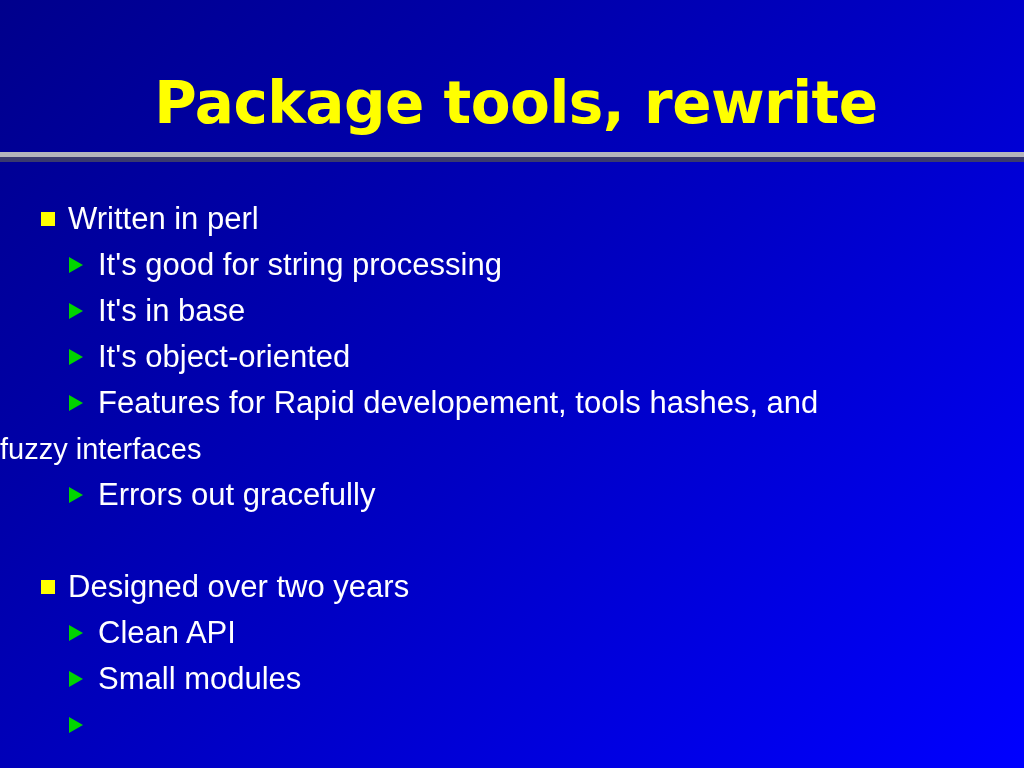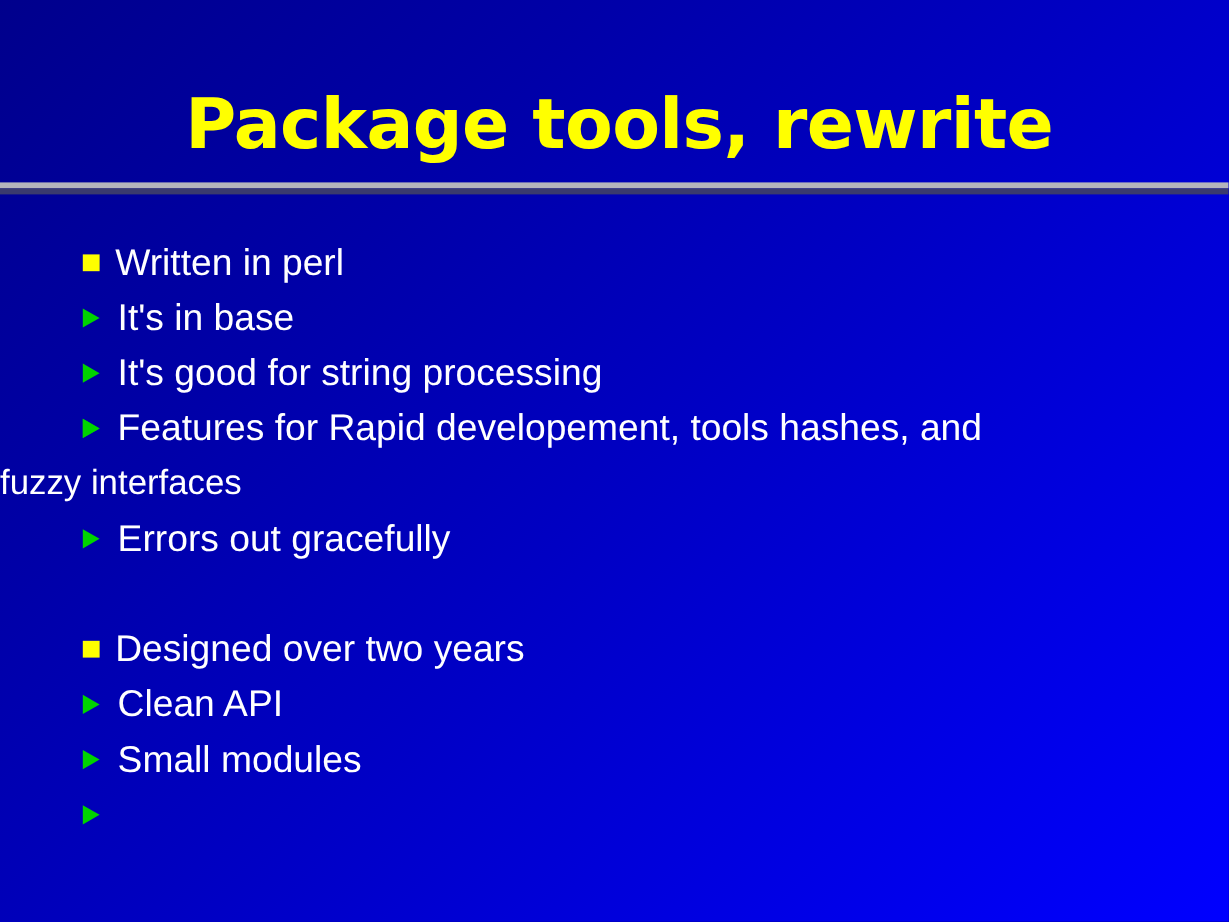--- a/index.html
+++ b/index.html
@@ -91,21 +91,20 @@
     font-family: "Liberation Sans", sans-serif;
     font-size: 31px;
     line-height: 46px;
     white-space: nowrap;
   }
 
   
   .level1 {
     padding-left: 68px;
     font-size: 31px;
-    margin-left: 28px;
   }
   .level1 .marker {
     position: absolute;
     left: 41px;
     top: 16px;
     width: 14px;
     height: 14px;
     background: #ffff00;
   }
 
@@ -155,30 +154,31 @@
 
   <div class="content">
 
     <div class="bullet-line level1">
       <span class="marker"></span>
       <span>Written in perl</span>
     </div>
 
     <div class="bullet-line level2">
       <span class="marker"></span>
+      <span>It's good for string processing</span>
+    </div>
+
+    <div class="bullet-line level2">
+      <span class="marker"></span>
       <span>It's in base</span>
     </div>
 
     <div class="bullet-line level2">
       <span class="marker"></span>
-      <span>It's good for string processing</span>
-    </div>
-
-    <div class="bullet-line level2">
-      <span class="marker"></span>
+      <span>It's object-oriented</span>
     </div>
 
     <div class="bullet-line level2">
       <span class="marker"></span>
       <span>Features for Rapid developement, tools hashes, and</span>
     </div>
 
     <div class="wrap-line">fuzzy interfaces</div>
 
     <div class="bullet-line level2">

